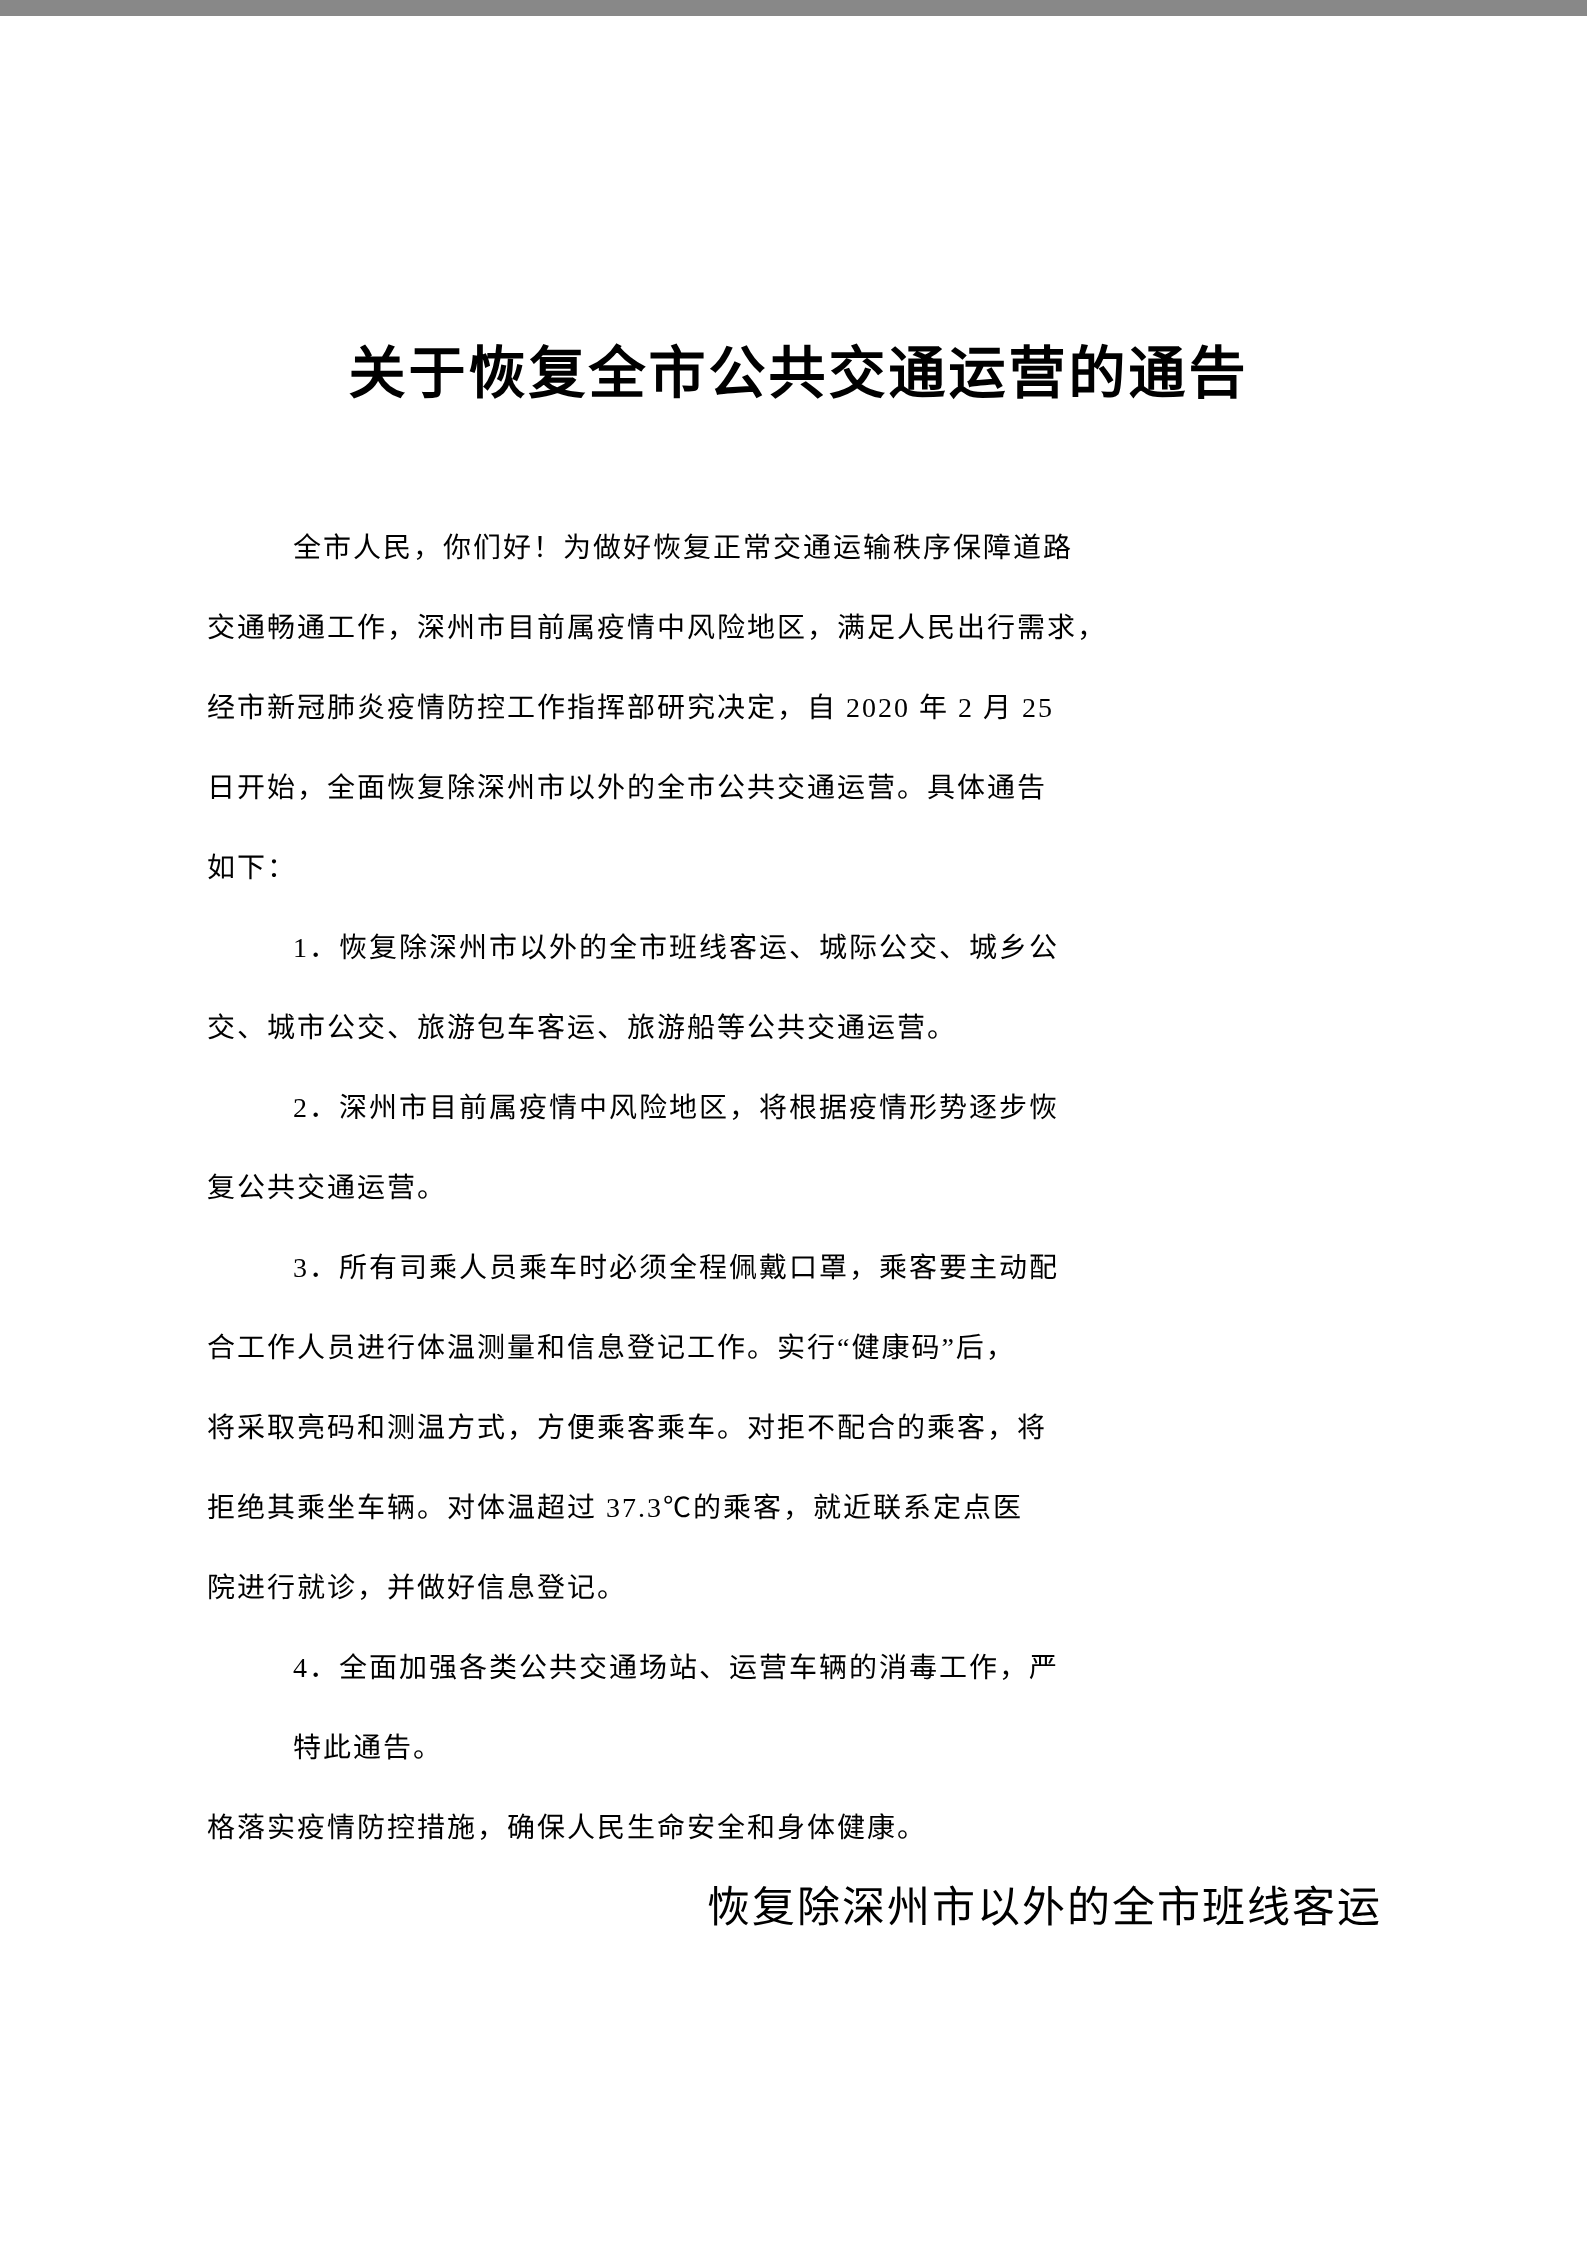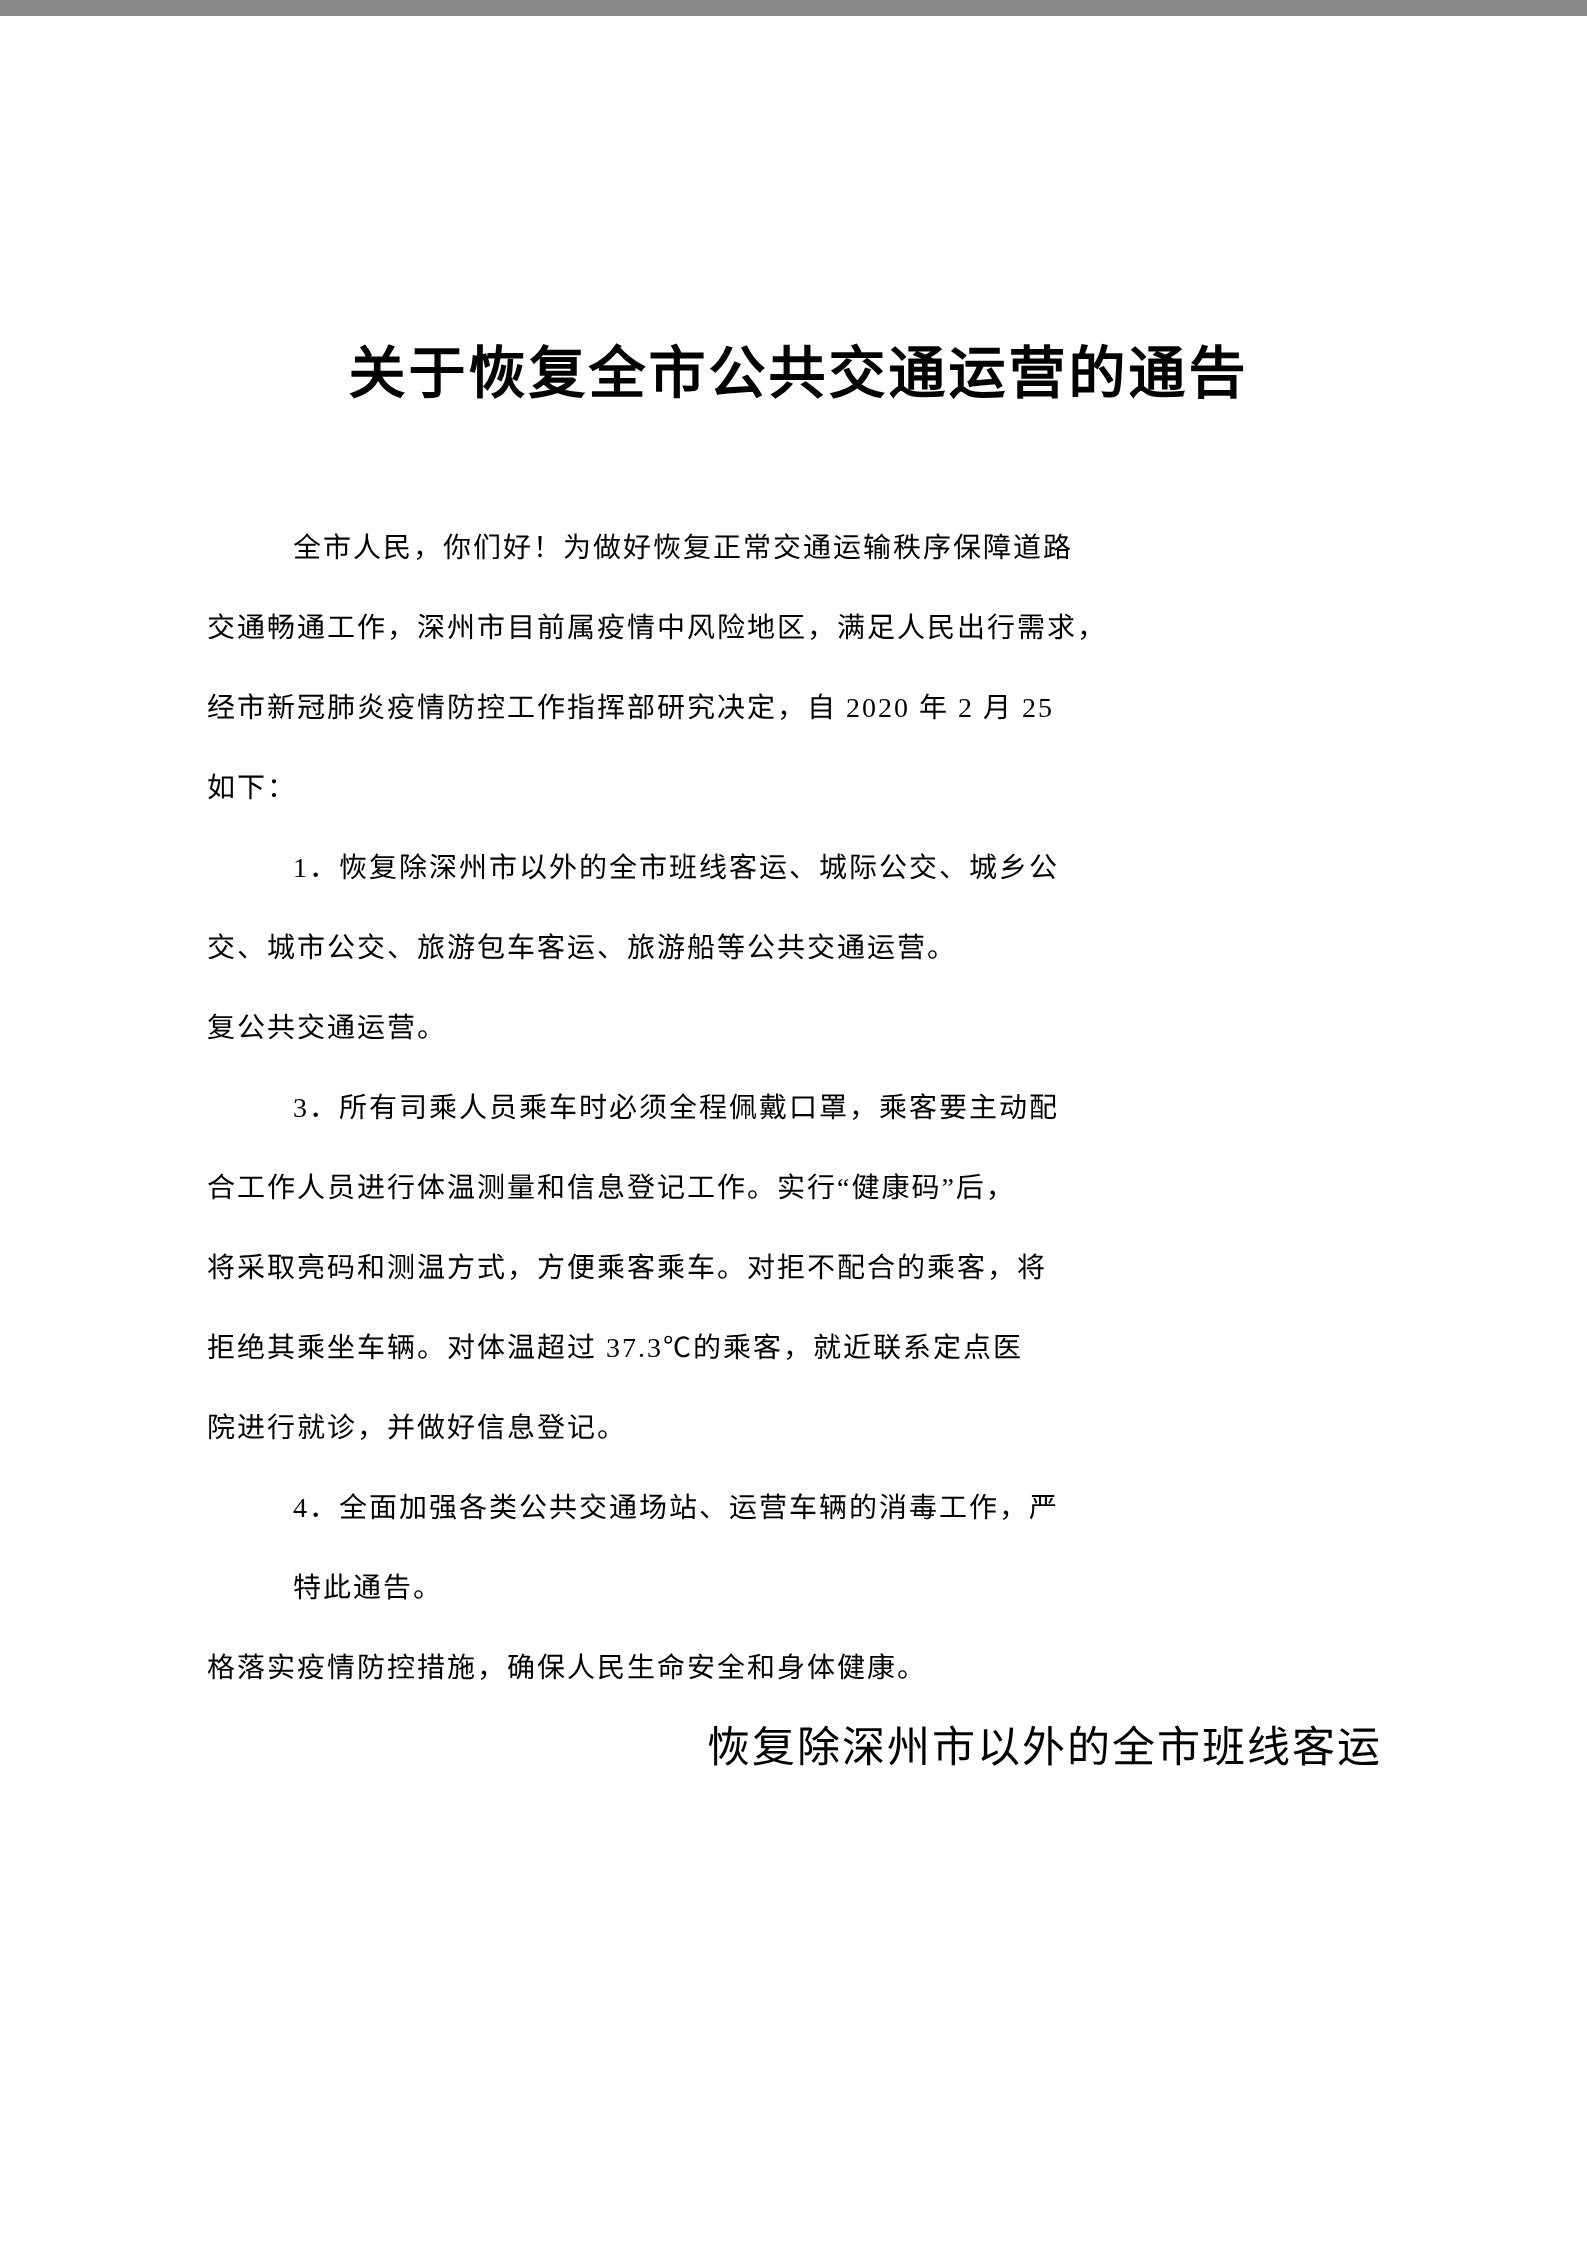--- a/index.html
+++ b/index.html
@@ -63,23 +63,25 @@
 <body>
 
 <div class="page" style="background: rgb(255, 255, 255); color: rgb(0, 0, 0);">
   <h1 class="title">关于恢复全市公共交通运营的通告</h1>
 
   <div class="body-block">
 
   <div class="body-line indent">全市人民，你们好！为做好恢复正常交通运输秩序保障道路</div>
       <div class="body-line">交通畅通工作，深州市目前属疫情中风险地区，满足人民出行需求，</div>
       <div class="body-line">经市新冠肺炎疫情防控工作指挥部研究决定，自 2020 年 2 月 25</div>
+      <div class="body-line">日开始，全面恢复除深州市以外的全市公共交通运营。具体通告</div>
       <div class="body-line">如下：</div>
       <div class="body-line indent">1．恢复除深州市以外的全市班线客运、城际公交、城乡公</div>
       <div class="body-line">交、城市公交、旅游包车客运、旅游船等公共交通运营。</div>
+      <div class="body-line indent">2．深州市目前属疫情中风险地区，将根据疫情形势逐步恢</div>
       <div class="body-line">复公共交通运营。</div>
       <div class="body-line indent">3．所有司乘人员乘车时必须全程佩戴口罩，乘客要主动配</div>
       <div class="body-line">合工作人员进行体温测量和信息登记工作。实行“健康码”后，</div>
       <div class="body-line">将采取亮码和测温方式，方便乘客乘车。对拒不配合的乘客，将</div>
       <div class="body-line">拒绝其乘坐车辆。对体温超过 37.3℃的乘客，就近联系定点医</div>
       <div class="body-line">院进行就诊，并做好信息登记。</div>
       <div class="body-line indent">4．全面加强各类公共交通场站、运营车辆的消毒工作，严</div>
       <div class="body-line indent">特此通告。</div>
       <div class="body-line">格落实疫情防控措施，确保人民生命安全和身体健康。</div>
     </div>

